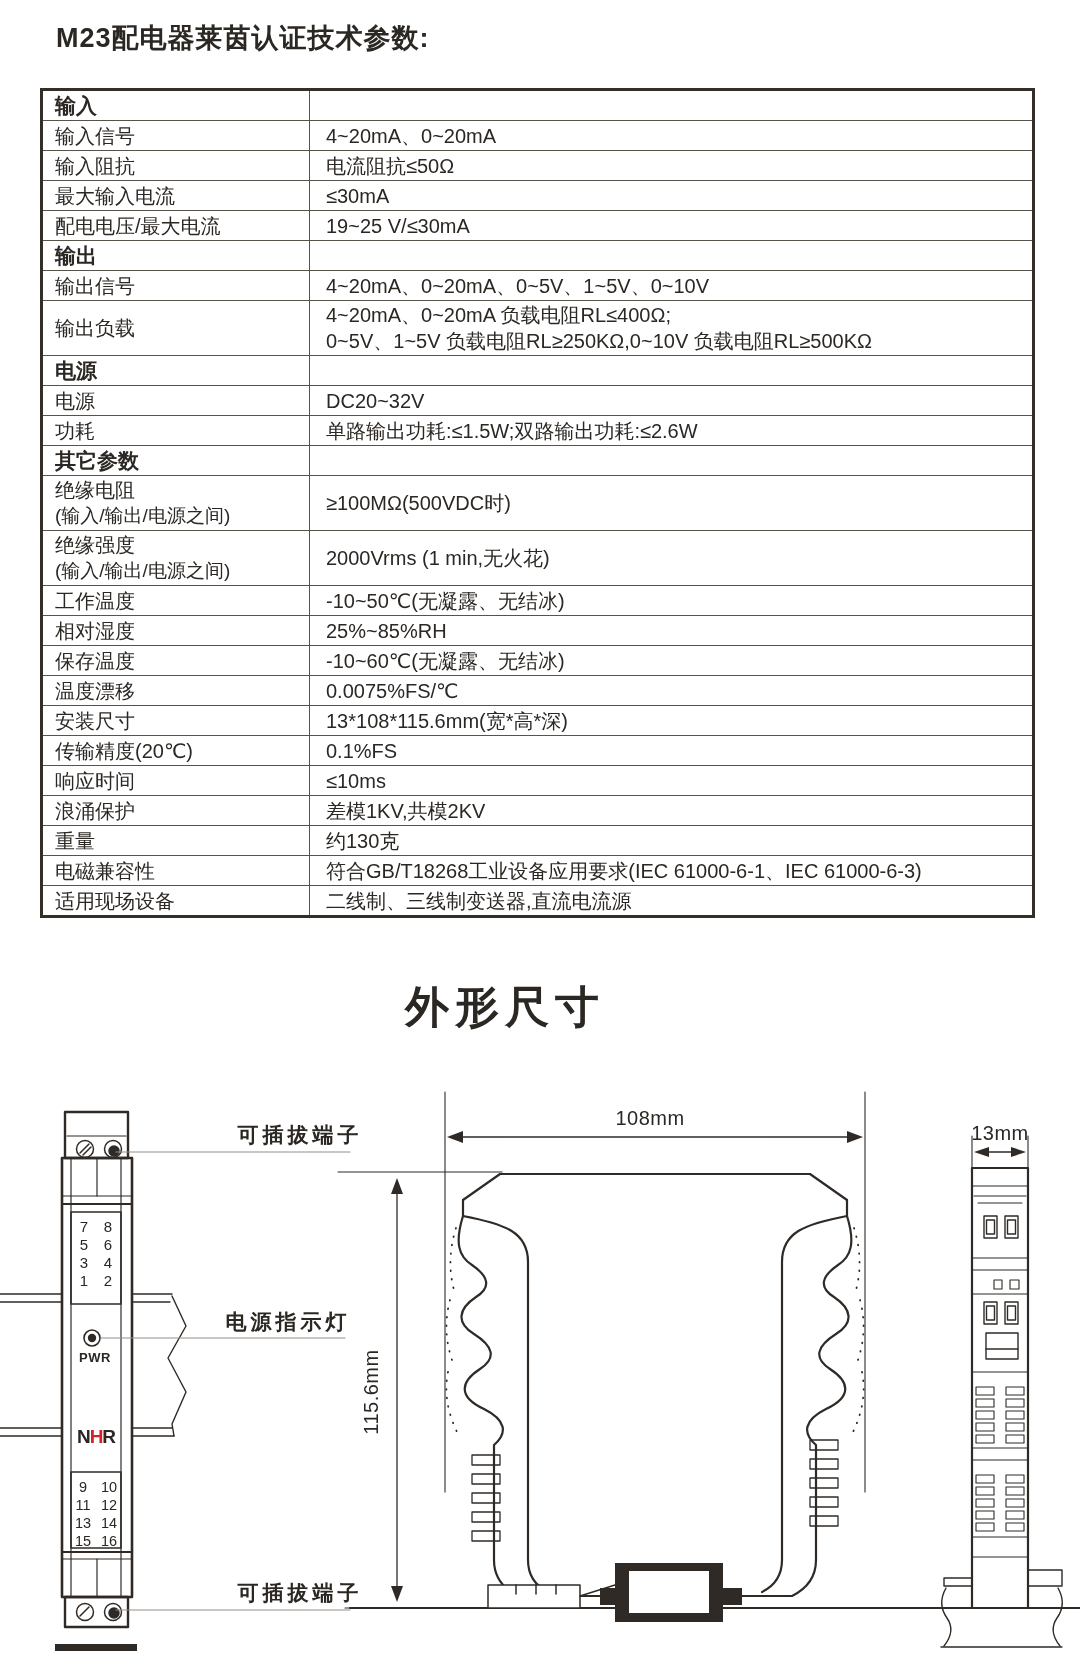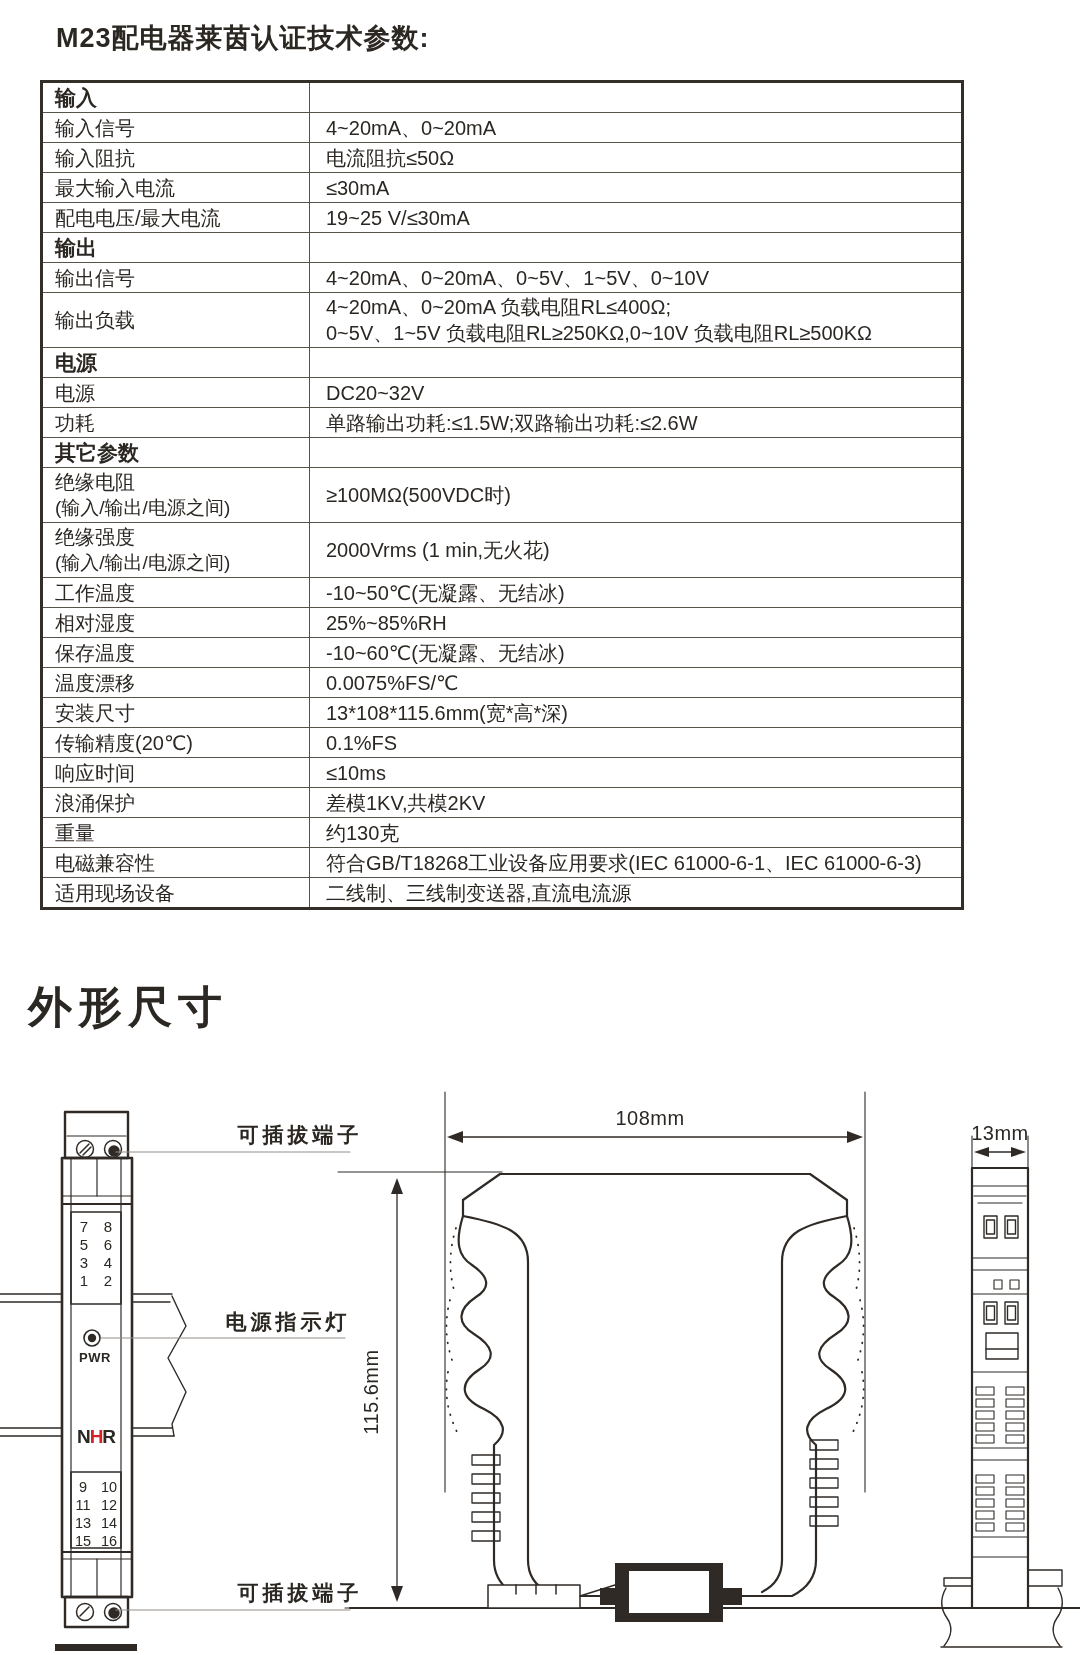--- a/index.html
+++ b/index.html
@@ -4,38 +4,38 @@
 <style>
   html,body{margin:0;padding:0;}
   body{
     position:relative;width:1080px;height:1655px;background:#ffffff;
     font-family:"Liberation Sans","DejaVu Sans",sans-serif;color:#2b2723;overflow:hidden;
   }
   .page-title{
     position:absolute;left:56px;top:20px;font-size:27px;font-weight:bold;letter-spacing:1px;
   }
   table.spec{
-    position:absolute;left:40px;top:80px;width:924px;
+    position:absolute;left:40px;top:88px;width:995px;
     border-collapse:collapse;table-layout:fixed;
     border:3px solid #332e28;
   }
   table.spec td{
     border:1.6px solid #57524a;
     font-size:20px;line-height:26px;
     padding:1px 6px 1px 12px;
     height:27px;vertical-align:middle;
     white-space:nowrap;overflow:hidden;
   }
   table.spec col.c1{width:268px;}
   table.spec td.val{padding-left:16px;margin-top:12px;}
   table.spec tr.hdr td{font-weight:bold;font-size:21px;}
   table.spec .l2{font-size:19px;line-height:26px;}
   .outline-title{
-    position:absolute;left:0;top:978px;width:1010px;
-    font-size:44px;font-weight:bold;letter-spacing:6px;margin-left:28px;
+    position:absolute;left:0;top:978px;width:1010px;text-align:center;
+    font-size:44px;font-weight:bold;letter-spacing:6px;
   }
   svg text{fill:#2b2723;}
   .cjk-label{font-size:21px;font-weight:bold;letter-spacing:4px;}
   .dim-label{font-size:20px;letter-spacing:0.5px;}
 </style>
 </head>
 <body>
 
 <div class="page-title">M23配电器莱茵认证技术参数:</div>
 

